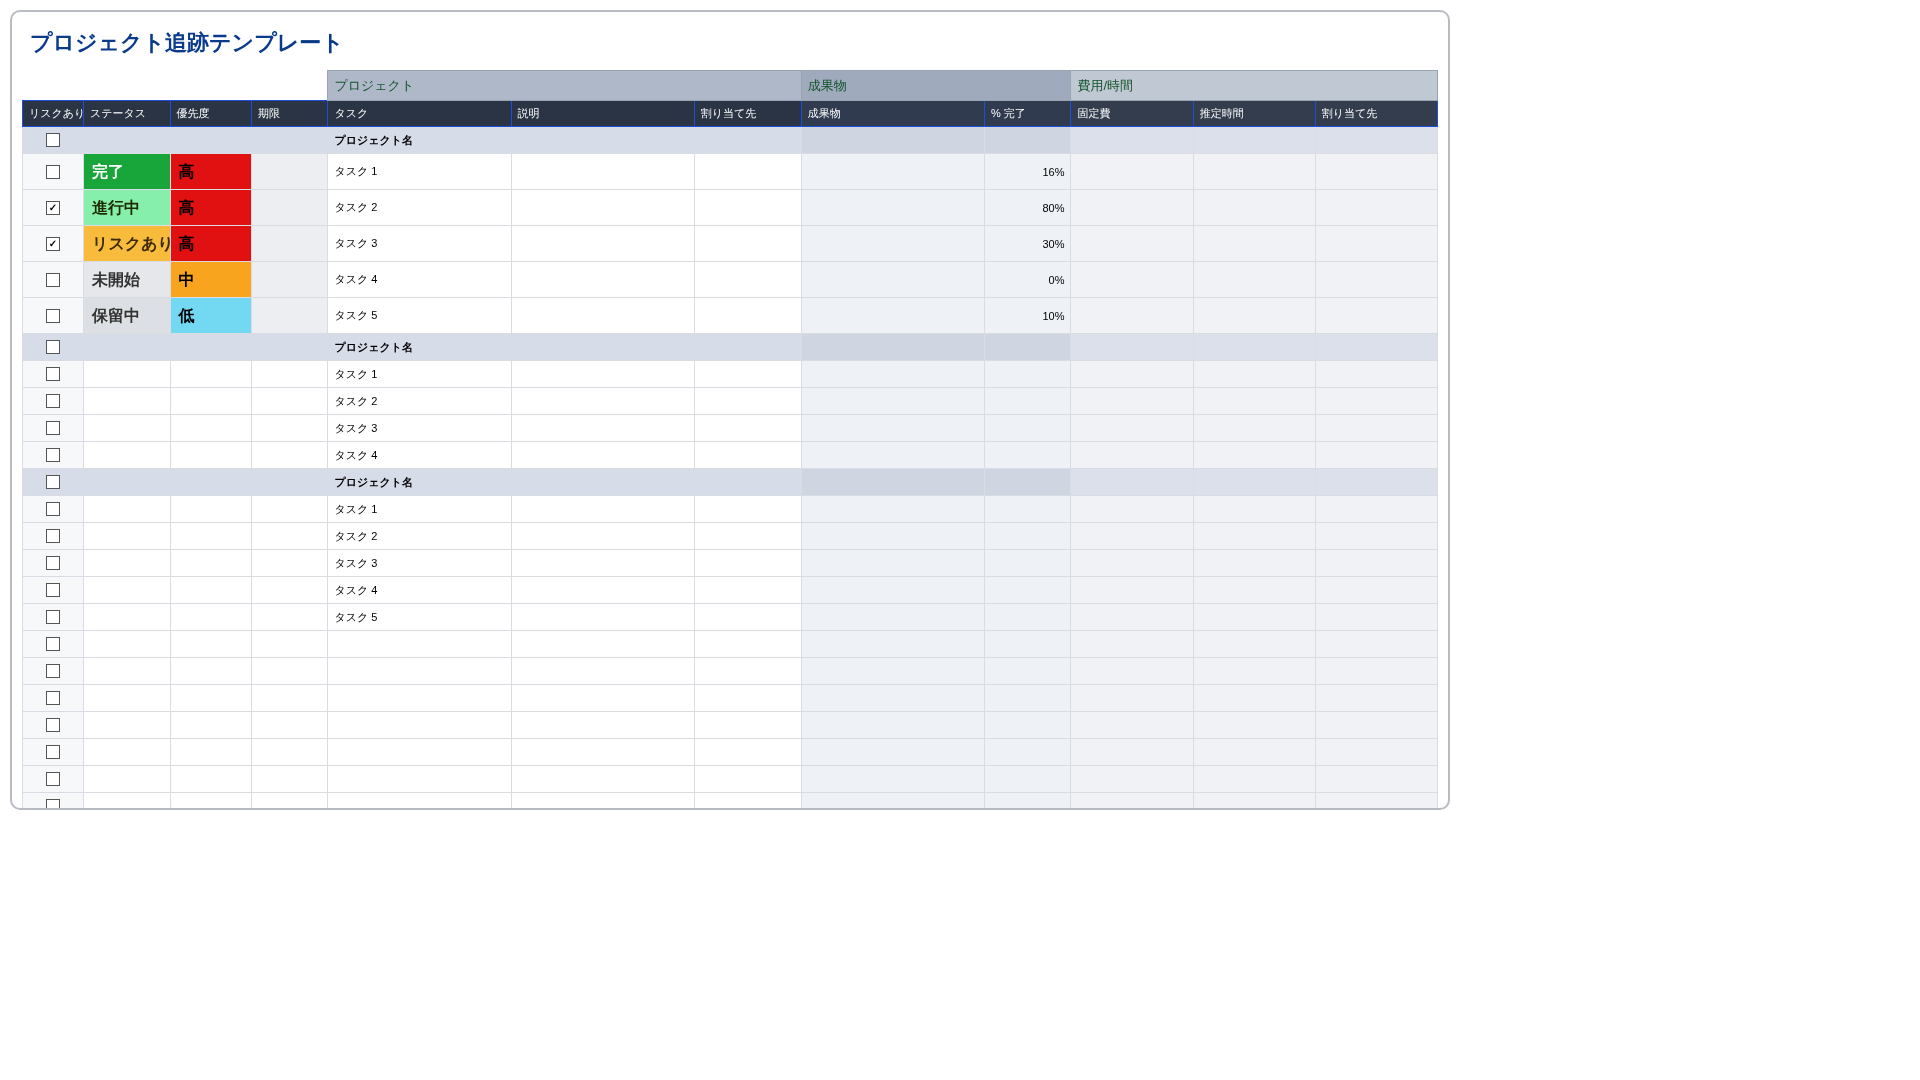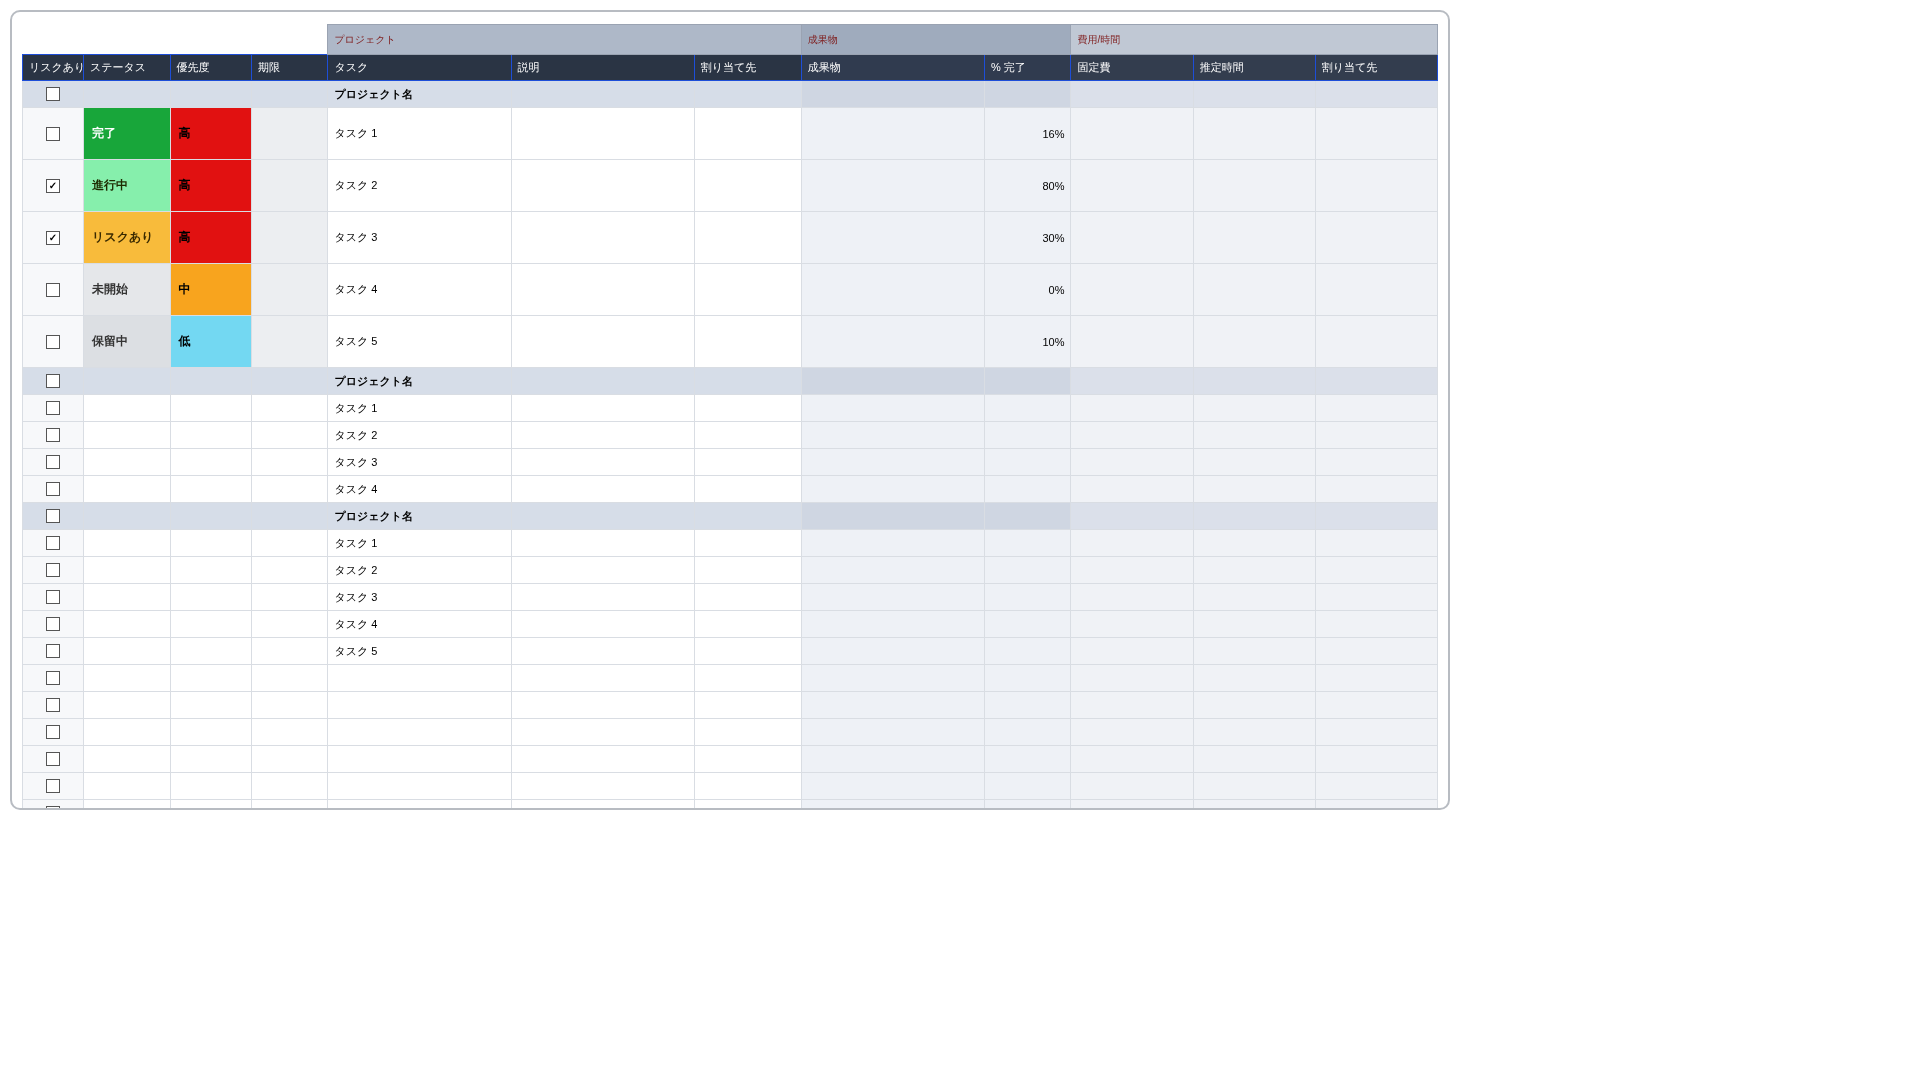--- a/index.html
+++ b/index.html
@@ -46,24 +46,24 @@
   .c-assign { width: 105px; }
   .c-deliv  { width: 180px; }
   .c-pct    { width: 85px; text-align:right; }
   .c-fixed  { width: 120px; }
   .c-est    { width: 120px; }
   .c-act    { width: 120px; }
 
   
   tr.group-head th {
     background: #aeb8c8;
-    color: #7f1d1d;
+    color: #14532d;
     font-weight: 500;
     text-align: left;
-    font-size: 10px;
+    font-size: 13px;
     border: 1px solid #9aa3b2;
     height: 30px;
   }
   tr.group-head th.lead-empty {
     background: #fff;
     border: none;
   }
   tr.group-head th.g2 { background:#9fabbd; }
   tr.group-head th.g3 { background:#c0c8d4; }
 
@@ -97,23 +97,23 @@
   tr.empty td.grp-b { background:#eef1f6; }
   tr.empty td.grp-c { background:#f0f2f6; }
   tr.empty td.c-risk { background:#f7f8fa; }
 
   
   .badge {
     display:block;
     height:100%;
     width:calc(100% + 12px);
     margin:0 -6px;
-    padding:12px 8px;
+    padding:4px 8px;
     line-height:27px;
-    font-size:12px;
+    font-size:16px;
     font-weight:600;
   }
   .st-done     { background:#18a63a; color:#fff; }
   .st-progress { background:#86efac; color:#1d2b00; }
   .st-overdue  { background:#f8bb3b; color:#3a2a00; }
   .st-notstart { background:#e5e7ea; color:#333;font-family:Liberation Serif, serif; }
   .st-hold     { background:#dcdfe3; color:#333; }
 
   
   .pr-high { background:#e11111; color:#000; }
@@ -133,20 +133,21 @@
     font-size:10px; line-height:1;
   }
   .chk.checked::after { content:"✓"; color:#000; font-weight:700; }
 
   td.c-pct { font-variant-numeric: tabular-nums; }
 </style>
 </head>
 <body>
 
 <div class="frame">
+  <h1 class="title">プロジェクト追跡テンプレート</h1>
 
   <table>
     <colgroup>
       <col class="c-risk">
         <col class="c-status">
         <col class="c-prio">
         <col class="c-due">
       <col class="c-task">
         <col class="c-desc">
         <col class="c-assign">

